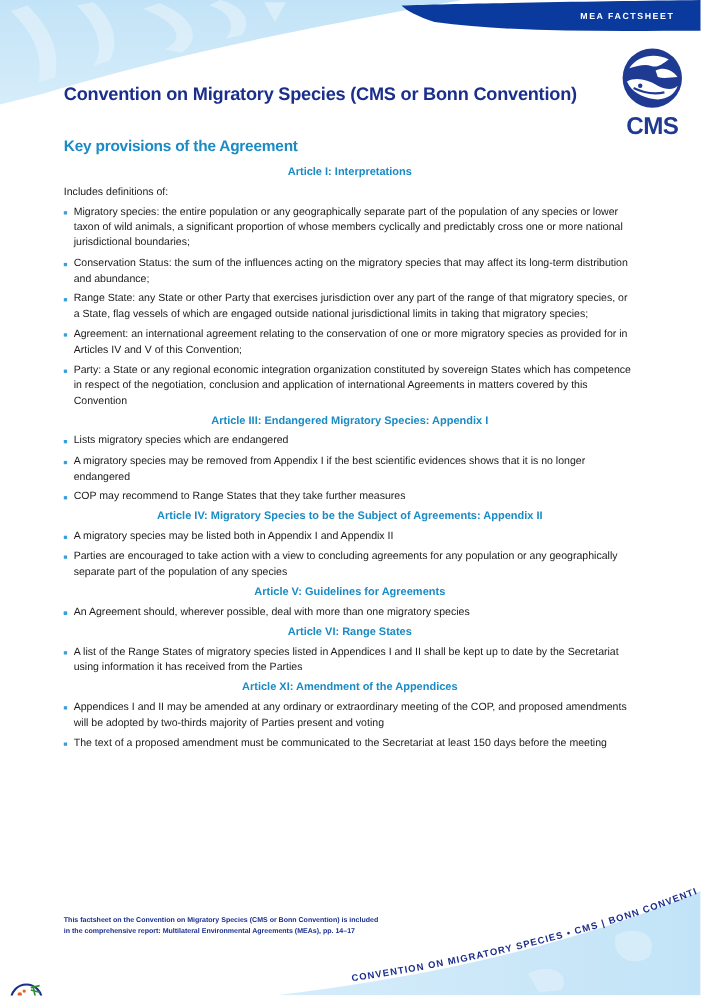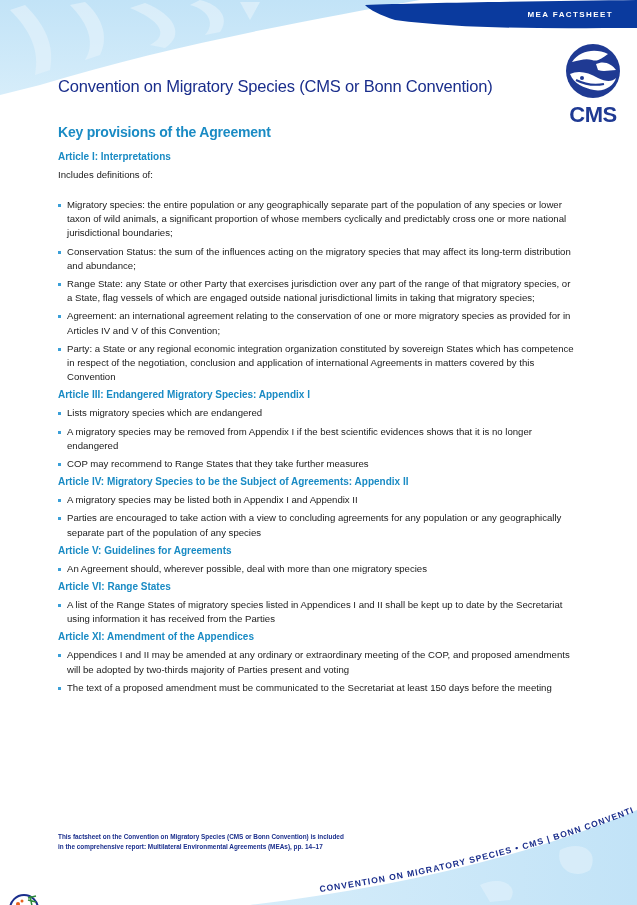--- a/index.html
+++ b/index.html
@@ -15,33 +15,33 @@
     }
 
     .cms-logo { position: absolute; left: 558px; top: 40px; width: 70px; height: 90px; }
     .cms-logo-text {
       position: absolute; left: 0; top: 62px; width: 70px; text-align: center;
       color: #1f3a93; font-weight: bold; font-size: 22px; letter-spacing: -0.5px;
     }
 
     .doc-title {
       position: absolute; left: 58px; top: 77px;
-      color: #1a2e8c; font-weight: normal; font-size: 16.5px; letter-spacing: -0.2px;
+      color: #1a2e8c; font-weight: bold; font-size: 16.5px; letter-spacing: -0.2px;
     }
 
     .section-title {
       position: absolute; left: 58px; top: 124px;
       color: #1a8bc4; font-weight: bold; font-size: 14px; letter-spacing: -0.2px;
     }
 
     .content { position: absolute; left: 58px; top: 150px; width: 520px; }
     .article-heading {
-      color: #1a8bc4; font-weight: bold; font-size: 10px; margin: 0 0 5px 0; line-height: 13px;
-    }
-    .intro { font-size: 9.6px; line-height: 14px; margin-bottom: 16px; }
+      color: #1a8bc4; font-weight: bold; font-size: 10px; margin: 0 0 5px 0; line-height: 13px; text-align: center;
+    }
+    .intro { font-size: 9.6px; line-height: 14px; margin-bottom: 4px; }
     ul.bullets { list-style: none; margin-bottom: 4px; }
     ul.bullets li {
       position: relative; padding-left: 9px; font-size: 9.6px; line-height: 14.2px;
       margin-bottom: 4px; color: #1a1a1a;
     }
     ul.bullets li .bullet {
       position: absolute; left: 0; top: 6px; width: 3px; height: 3px; background: #3a9fd8;
     }
 
     .footer-note {

